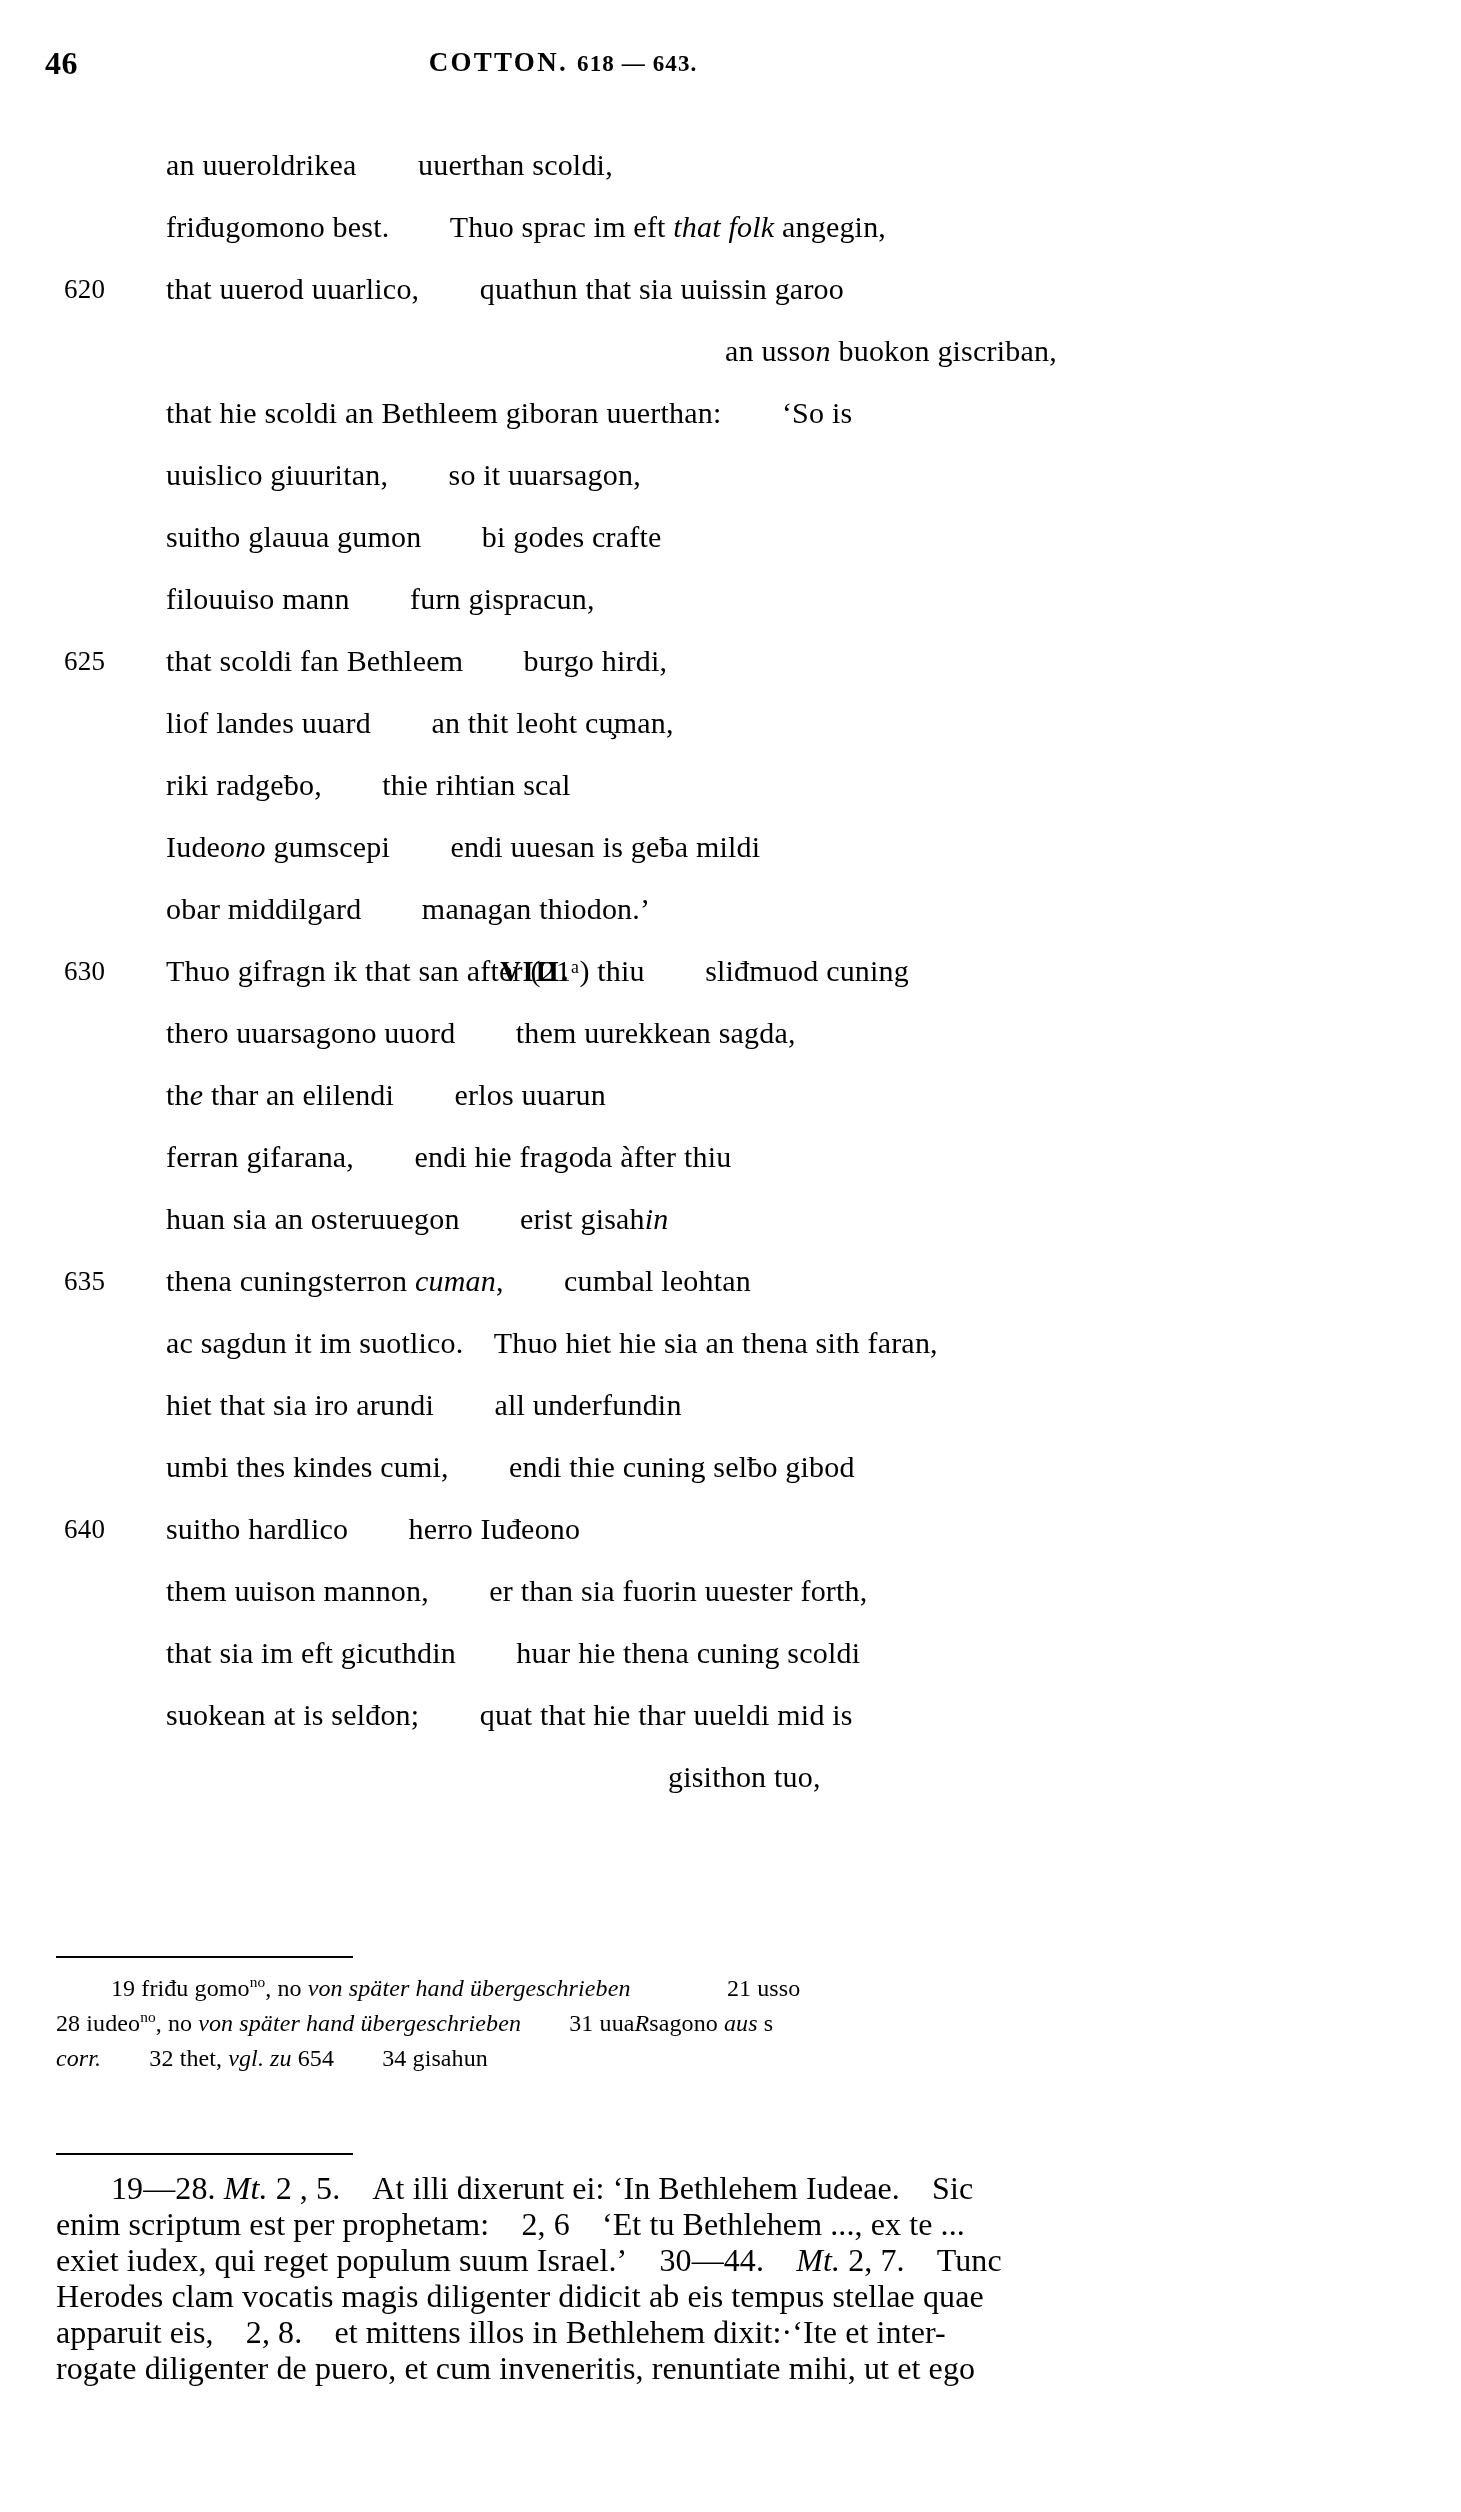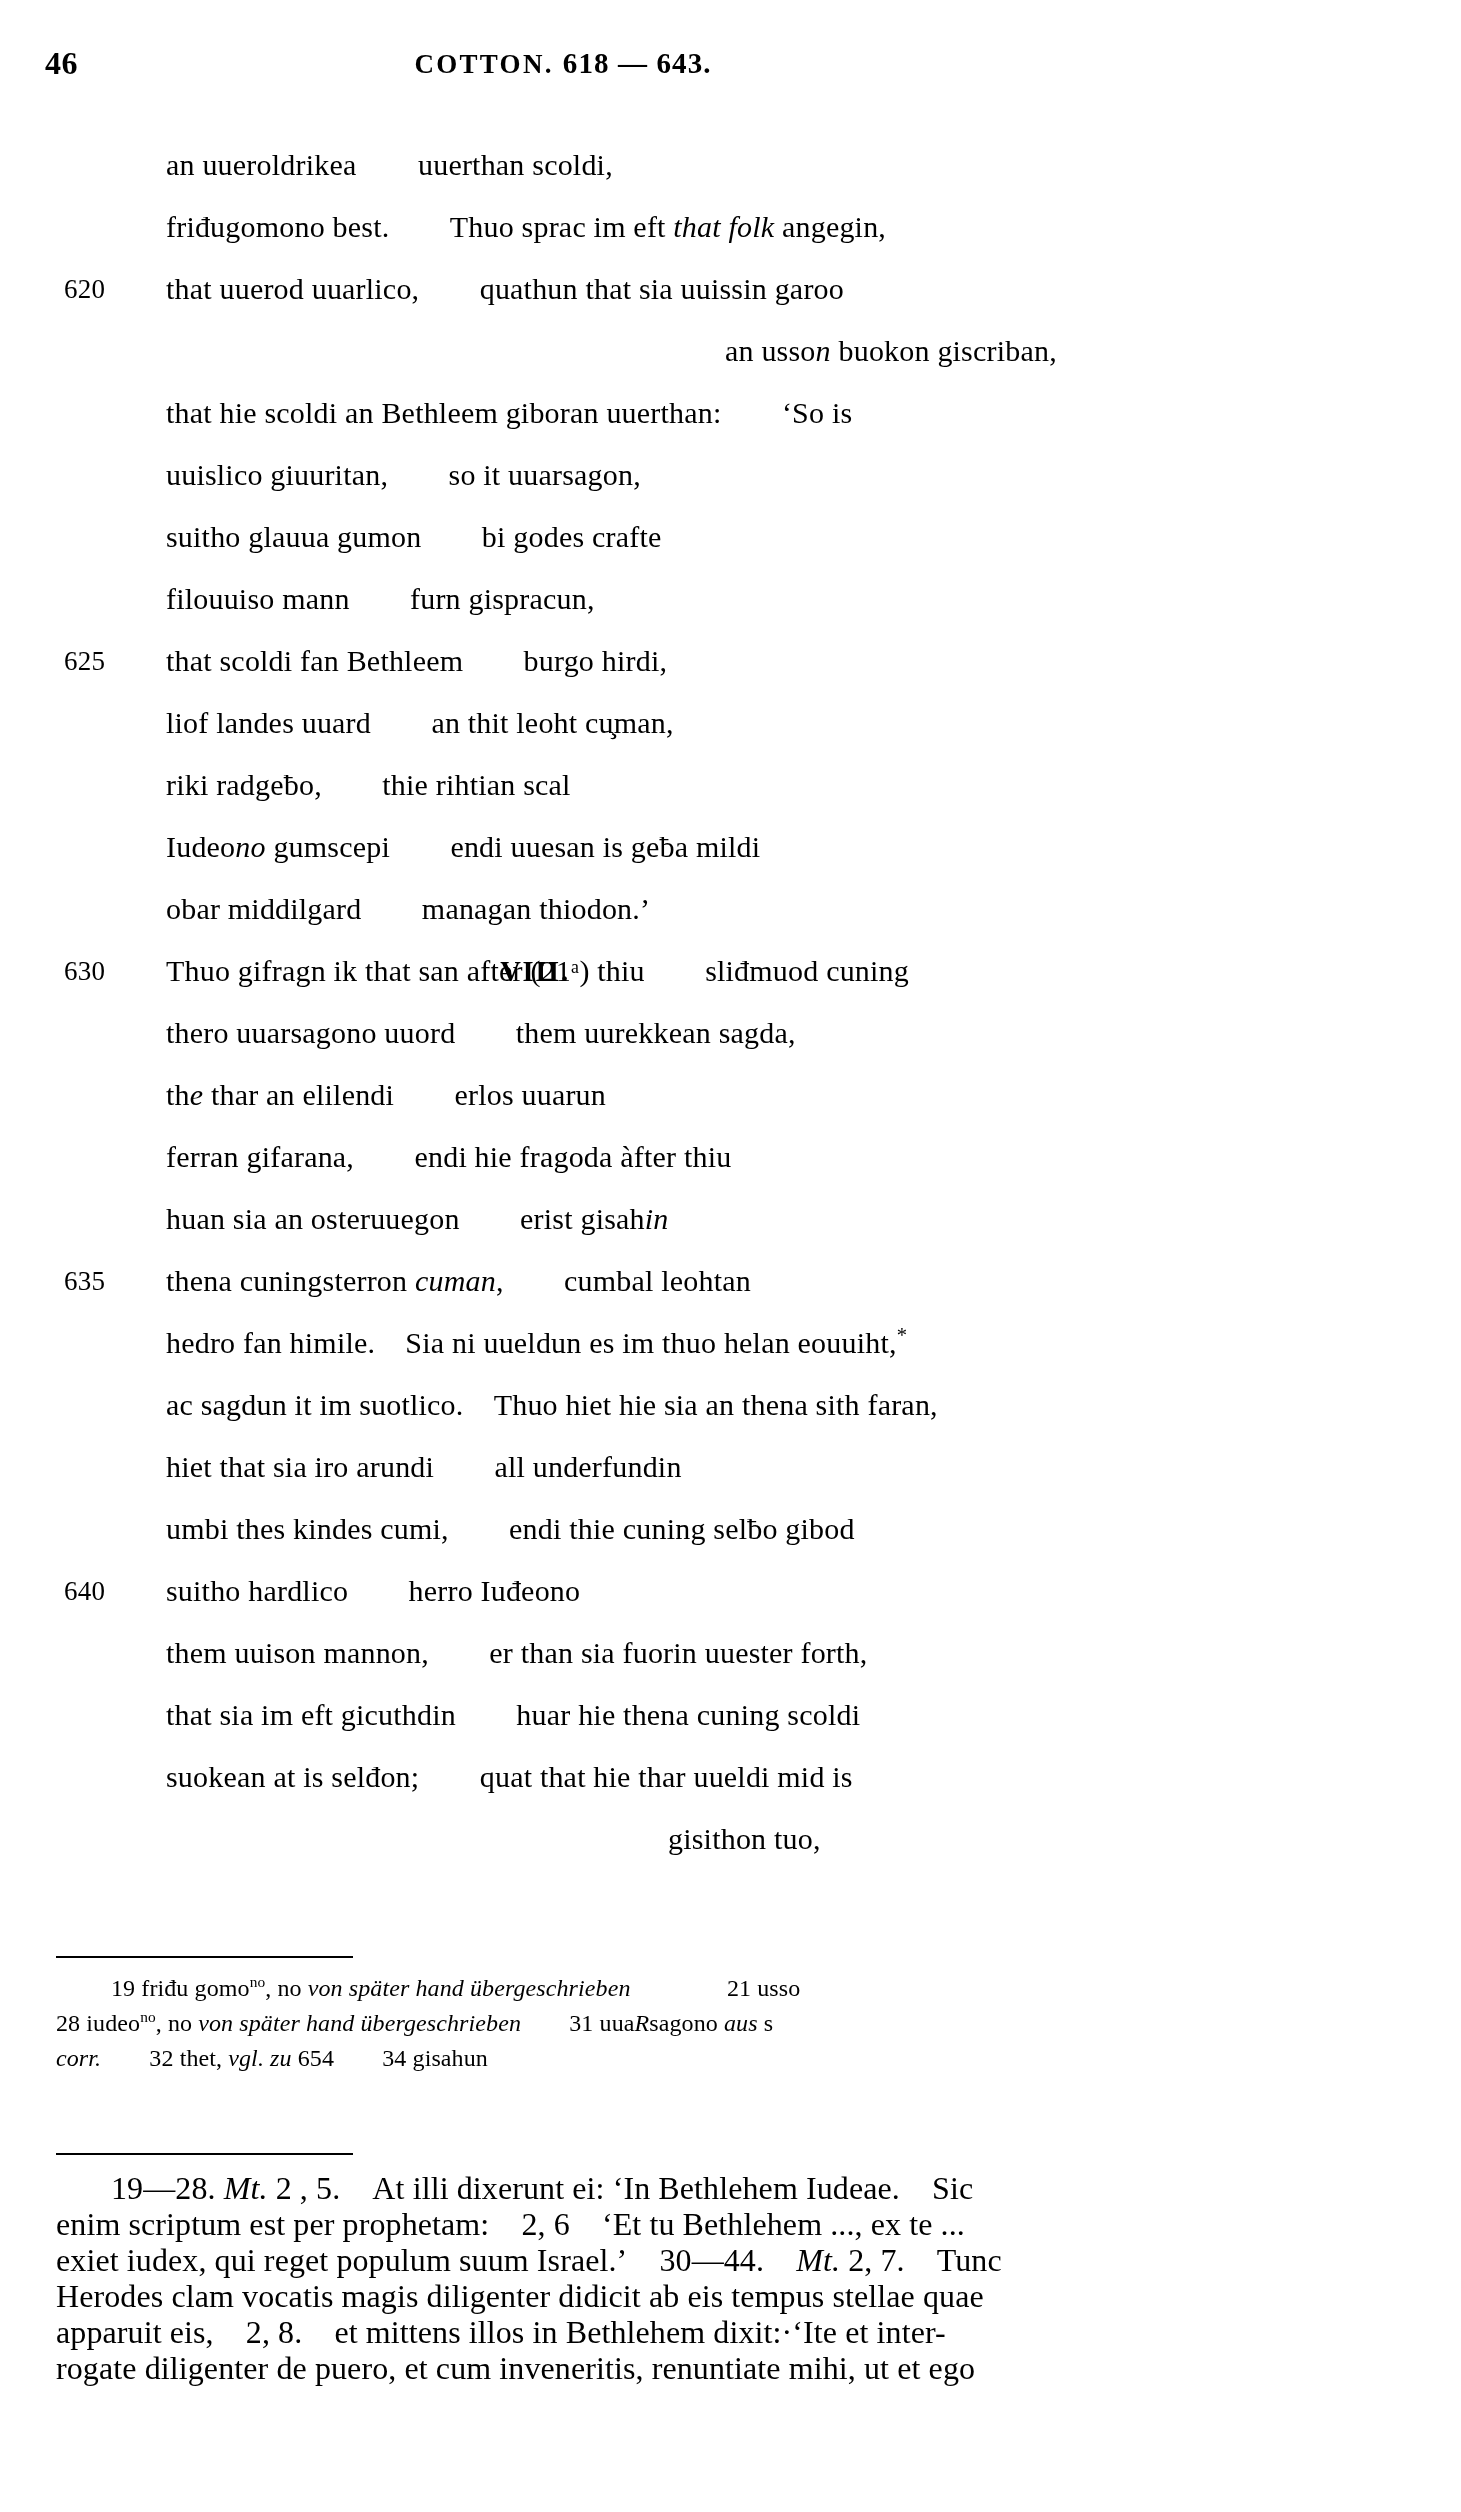--- a/index.html
+++ b/index.html
@@ -44,21 +44,21 @@
     left: 0;
     top: 2.3px;
     width: 1462px;
     text-align: center;
     font-size: 27px;
     font-weight: 700;
     letter-spacing: 2.3px;
     transform: translateX(-168px);
   }
   .head-title .hd-small {
-    font-size: 29px;
+    font-size: 23px;
     letter-spacing: 1.1px;
   }
 
   
   .verse-block {
     position: absolute;
     top: 134px;
     left: 0;
     width: 1462px;
   }
@@ -172,21 +172,20 @@
       <div class="verse-line"><span class="vtext"><span>liof landes uuard  an thit leoht cu̧man,</span></span></div>
       <div class="verse-line"><span class="vtext"><span>riki radgeƀo,  thie rihtian scal</span></span></div>
       <div class="verse-line"><span class="vtext"><span>Iudeo</span><em>no</em><span> gumscepi  endi uuesan is geƀa mildi</span></span></div>
       <div class="verse-line"><span class="vtext"><span>obar middilgard  managan thiodon.’</span></span></div>
       <div class="verse-line"><span class="vnum">630</span><span class="vtext"><span>Thuo gifragn ik that san after (21ᵃ) thiu  sliđmuod cuning</span></span></div>
       <div class="verse-line"><span class="vtext"><span>thero uuarsagono uuord  them uurekkean sagda,</span></span></div>
       <div class="verse-line"><span class="vtext"><span>th</span><em>e</em><span> thar an elilendi  erlos uuarun</span></span></div>
       <div class="verse-line"><span class="vtext"><span>ferran gifarana,  endi hie fragoda àfter thiu</span></span></div>
       <div class="verse-line"><span class="vtext"><span>huan sia an osteruuegon  erist gisah</span><em>in</em></span></div>
       <div class="verse-line"><span class="vnum">635</span><span class="vtext"><span>thena cuningsterron </span><em>cuman</em><span>,  cumbal leohtan</span></span></div>
-      <div class="verse-line"><span class="vtext"><span>hedro fan himile. Sia ni uueldun es im thuo helan eouuiht,</span><span class="footmark">*</span></span></div>
       <div class="verse-line"><span class="vtext"><span>ac sagdun it im suotlico. Thuo hiet hie sia an thena sith faran,</span></span></div>
       <div class="verse-line"><span class="vtext"><span>hiet that sia iro arundi  all underfundin</span></span></div>
       <div class="verse-line"><span class="vtext"><span>umbi thes kindes cumi,  endi thie cuning selƀo gibod</span></span></div>
       <div class="verse-line"><span class="vnum">640</span><span class="vtext"><span>suitho hardlico  herro Iuđeono</span></span></div>
       <div class="verse-line"><span class="vtext"><span>them uuison mannon,  er than sia fuorin uuester forth,</span></span></div>
       <div class="verse-line"><span class="vtext"><span>that sia im eft gicuthdin  huar hie thena cuning scoldi</span></span></div>
       <div class="verse-line"><span class="vtext"><span>suokean at is selđon;  quat that hie thar uueldi mid is</span></span></div>
       <div class="verse-line"><span class="vtext indent-last"><span>gisithon tuo,</span></span></div>
     </div>
 

